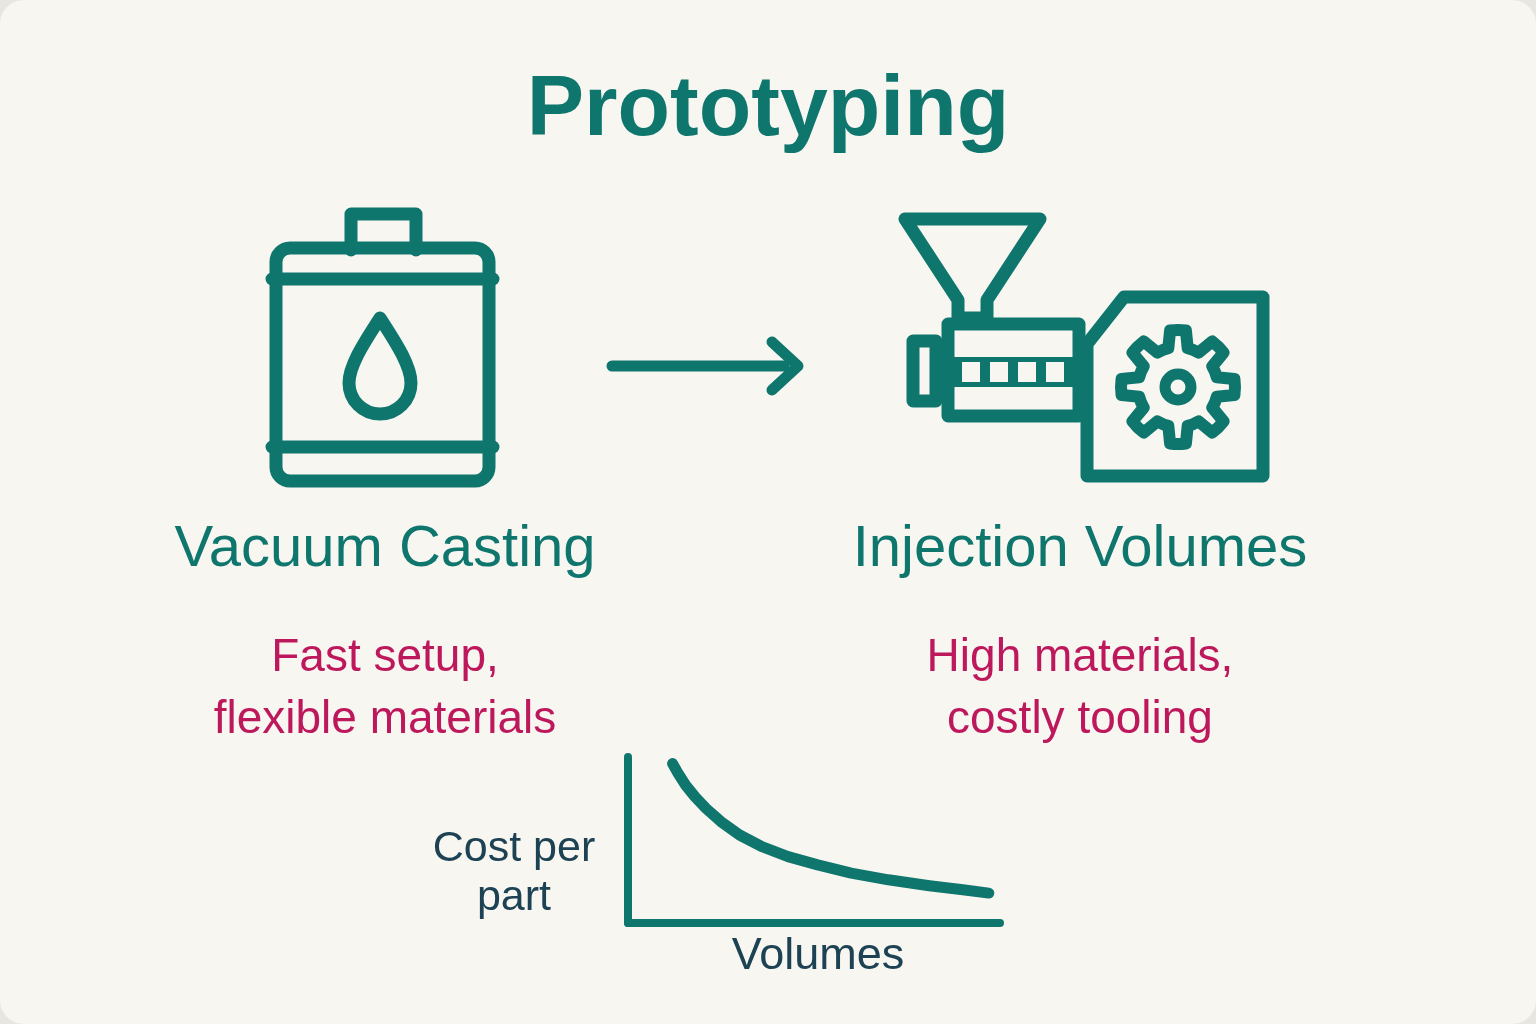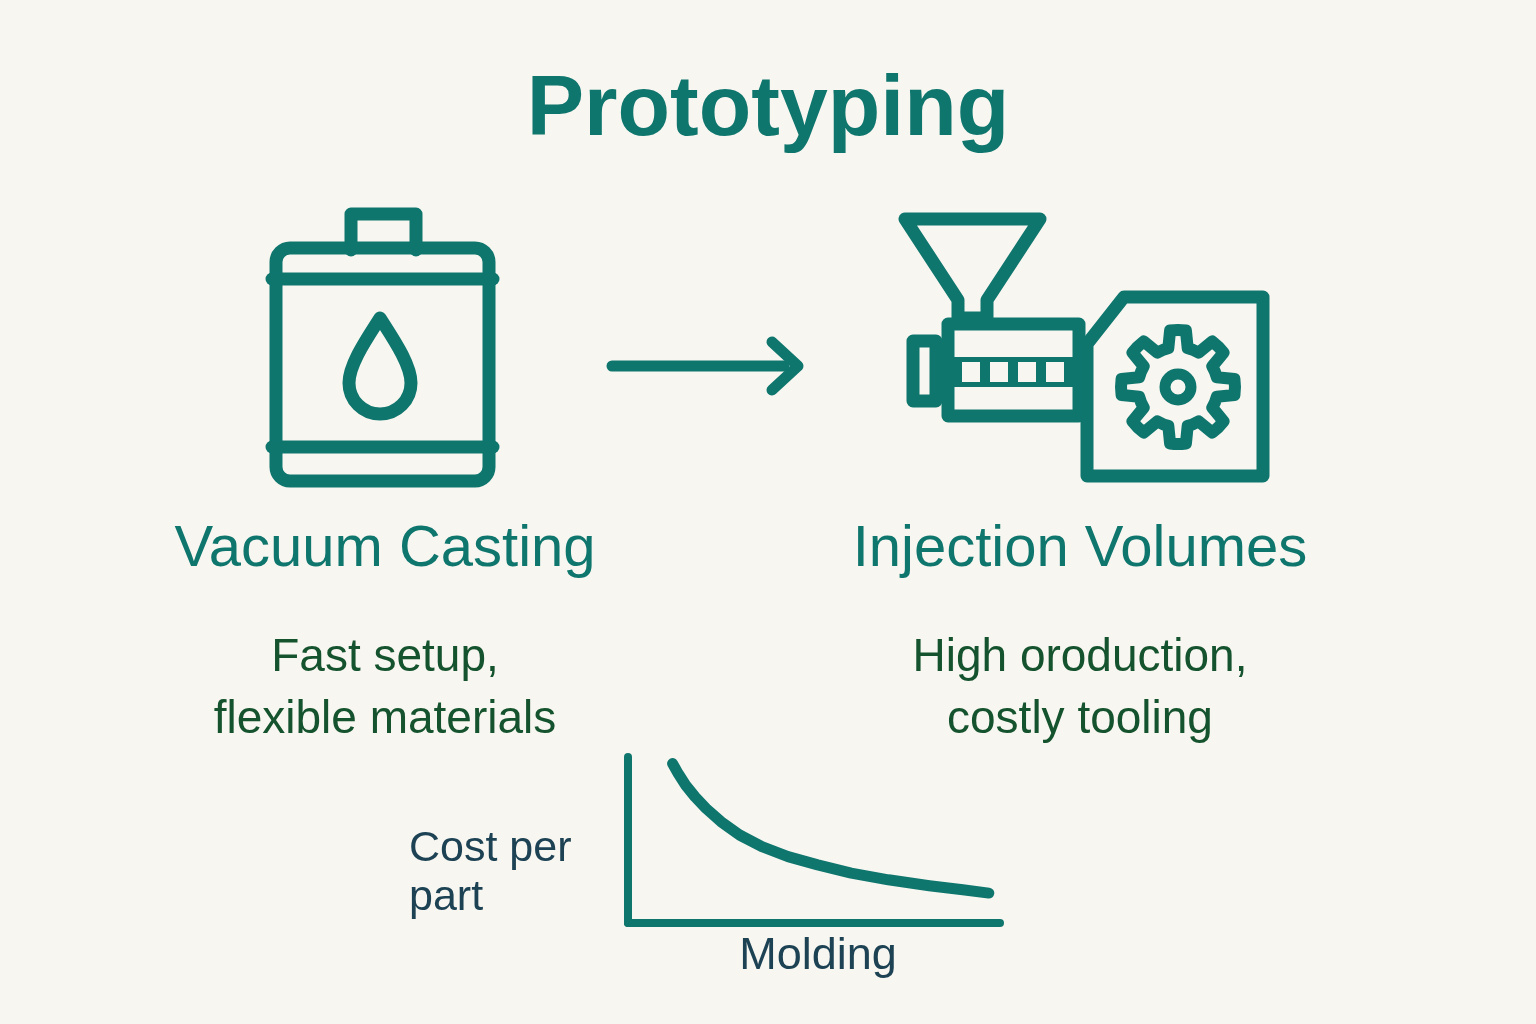--- a/index.html
+++ b/index.html
@@ -5,20 +5,21 @@
   * { margin: 0; padding: 0; box-sizing: border-box; }
   html, body { background: #e8e6e0; }
   .canvas {
     position: relative;
     width: 1536px;
     height: 1024px;
     background: #f8f6f1;
     overflow: hidden;
     font-family: "Liberation Sans", sans-serif;
     color: #1c4254;
+    border-radius: 24px;
   }
   .page-title {
     position: absolute;
     top: 56px; left: 0; width: 1536px;
     text-align: center;
     font-size: 86px;
     font-weight: 700;
     letter-spacing: 0px;
     color: #0f766e;
   }
@@ -32,40 +33,40 @@
     font-weight: 400;
     color: #0f766e;
     white-space: nowrap;
   }
   .method-desc {
     position: absolute;
     top: 624px; left: 0; width: 100%;
     font-size: 46px;
     line-height: 62px;
     font-weight: 400;
-    color: #14532d;
+    color: #be185d;
     white-space: pre-line;
     text-align: center;
   }
   .icon-svg { position: absolute; }
   svg .stroke {
     fill: none;
     stroke: #0f766e;
     stroke-width: 13;
     stroke-linejoin: round;
     stroke-linecap: round;
   }
   svg .stroke.thin { stroke-width: 11; }
   svg .fill-teal { fill: #0f766e; stroke: none; }
   svg .fill-bg { fill: #f8f6f1; }
   svg .doc { fill: #f8f6f1; stroke: #0f766e; stroke-width: 13; stroke-linejoin: round; }
   .chart-ylabel {
     position: absolute;
     top: 822px; left: 409px; width: 210px;
-    text-align: left;
+    text-align: center;
     font-size: 43px;
     line-height: 49px;
     color: #1c4254;
   }
   .chart-xlabel {
     position: absolute;
     top: 928px; left: 668px; width: 300px;
     text-align: center;
     font-size: 45px;
     color: #1c4254;
@@ -105,21 +106,21 @@
     <path class="stroke" d="M122,124 C110,143 91,170 91,189 A31,31 0 0 0 153,189 C153,170 134,143 122,124 Z"></path>
   </svg>
 
   <svg class="icon-svg" style="left:598px; top:330px;" width="210" height="72" viewBox="0 0 210 72">
     <path class="stroke thin" d="M14,36 H186"></path>
     <path class="stroke thin" d="M174,12 L200,36 L174,60"></path>
   </svg>
 
   <div class="column right">
     <div class="method-heading">Injection Volumes</div>
-    <div class="method-desc">High oroduction,
+    <div class="method-desc">High materials,
 costly tooling</div>
   </div>
 
   <svg class="icon-svg" style="left:893px; top:200px;" width="385" height="295" viewBox="0 0 385 295">
 
     <path class="stroke" d="M12,19 H147 L94,100 V118 H65 V100 Z"></path>
 
     <rect class="stroke" x="20" y="141" width="23" height="60"></rect>
 
     <rect class="stroke" x="55" y="124" width="131" height="92"></rect>
@@ -143,15 +144,15 @@
       <circle class="stroke" style="stroke-width:11" cx="0" cy="0" r="13"></circle>
     </g>
   </svg>
 
   <div class="chart-ylabel">Cost per part</div>
   <svg class="icon-svg" style="left:560px; top:745px;" width="470" height="195" viewBox="0 0 470 195">
     <path class="axis" d="M68,12 V178"></path>
     <path class="axis" d="M68,178 H440"></path>
     <polyline class="curve" points="112.6,18.6 118.2,28.6 125.7,40.2 135.0,51.8 146.1,63.5 161.0,76.7 179.6,90.0 201.9,101.6 228.0,111.6 257.7,119.9 291.2,128.2 328.4,134.8 369.3,140.7 402.8,144.8 428.8,148.1"></polyline>
   </svg>
-  <div class="chart-xlabel">Molding</div>
+  <div class="chart-xlabel">Volumes</div>
 
 </div>
 
 </body></html>

